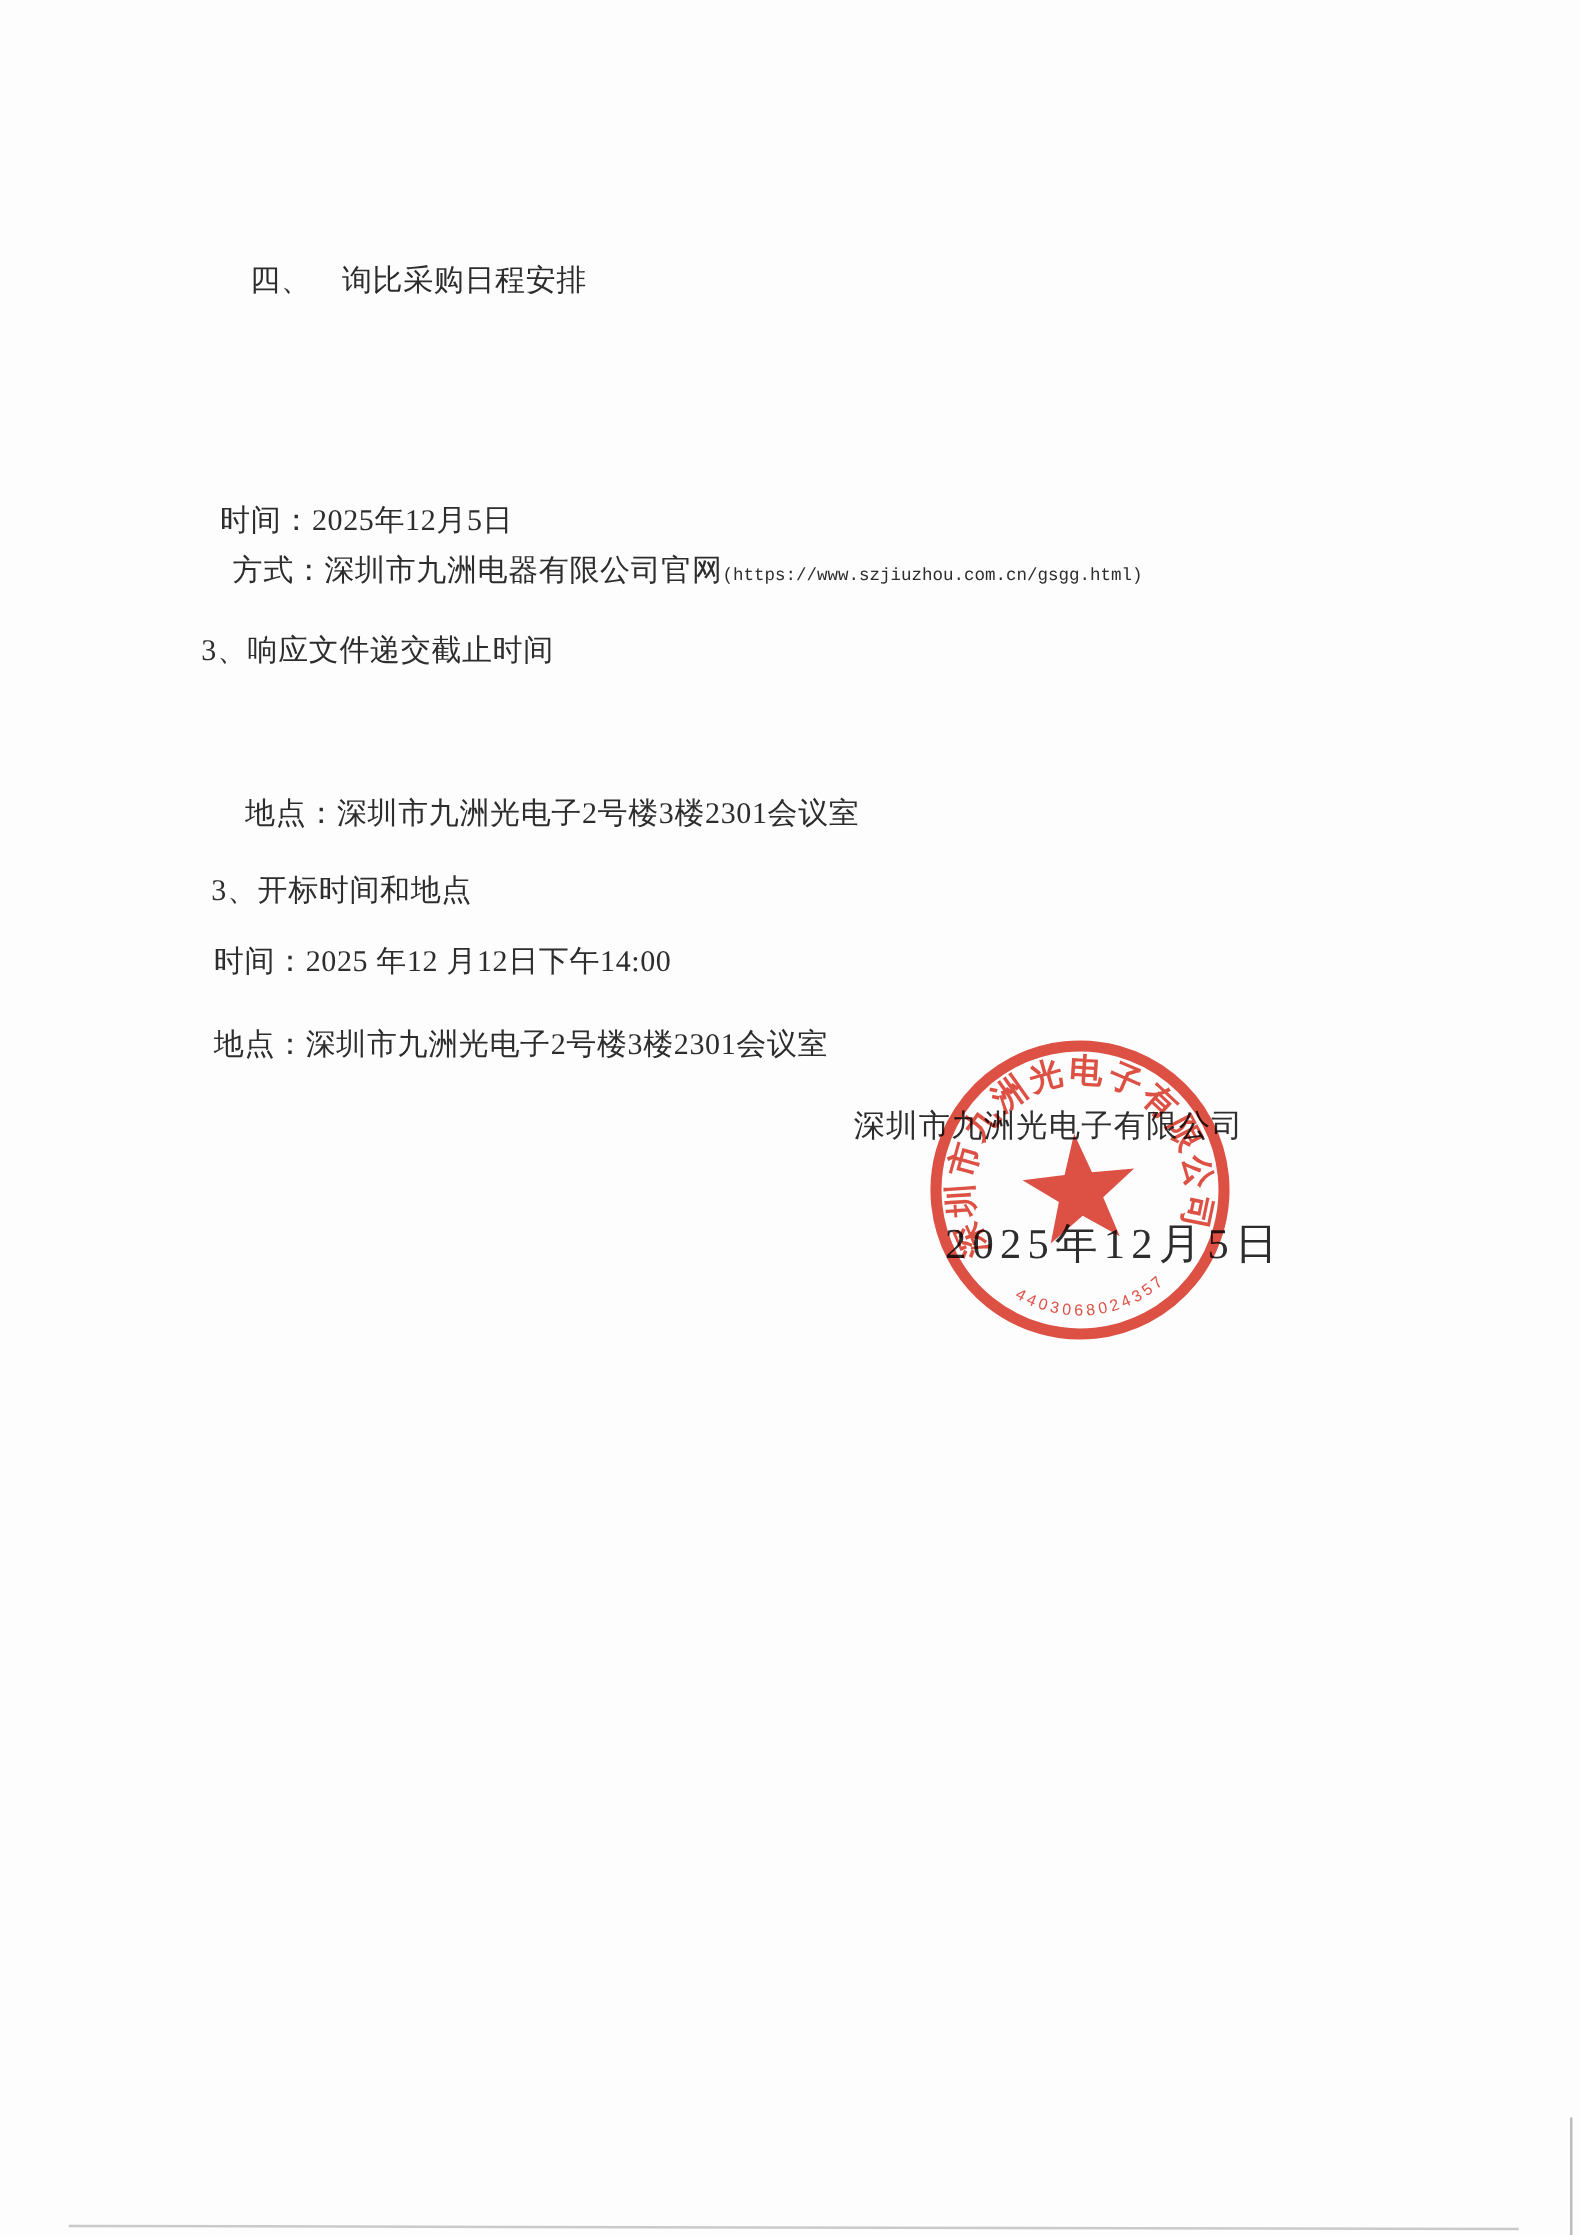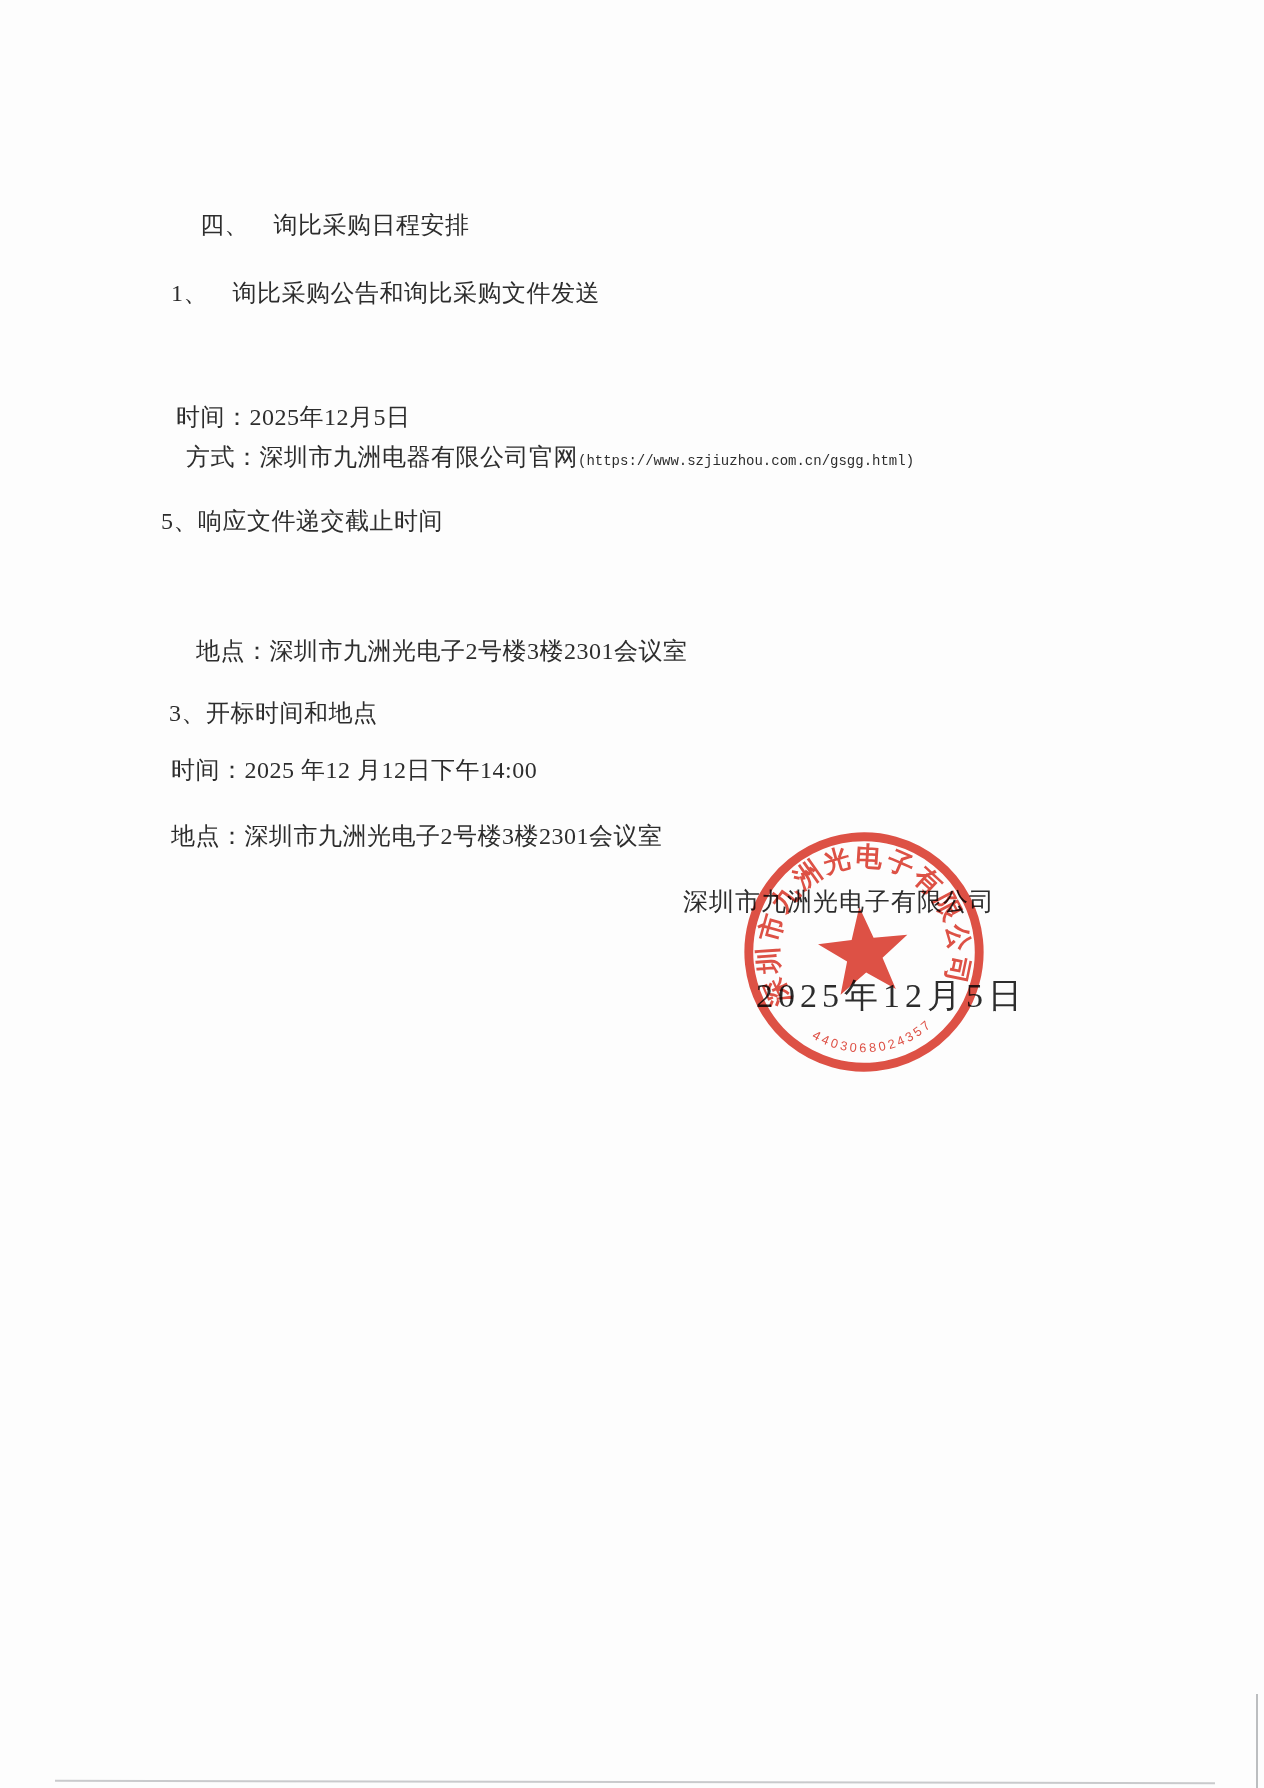--- a/index.html
+++ b/index.html
@@ -81,27 +81,26 @@
     background: #bcbec0;
   }
 </style>
 </head>
 <body>
 
 <div class="page">
 
   <div class="line" style="left:164px; top:210px;margin-left:36px;">四、　询比采购日程安排</div>
 
-  <div class="line" style="left:171px; top:278px;">1、　询比采购公告和询比采购文件发送</div>
 
   <div class="line" style="left:176px; top:371px;margin-top:31px;">时间：2025年12月5日</div>
 
   <div class="line" style="left:186px; top:442px;"><span>方式：深圳市九洲电器有限公司官网</span><span class="url">(https://www.szjiuzhou.com.cn/gsgg.html)</span></div>
 
-  <div class="line" style="left:161px; top:506px;">5、响应文件递交截止时间</div>
+  <div class="line" style="left:161px; top:506px;">3、响应文件递交截止时间</div>
 
 
   <div class="line" style="left:196px; top:636px;">地点：深圳市九洲光电子2号楼3楼2301会议室</div>
 
   <div class="line" style="left:169px; top:698px;">3、开标时间和地点</div>
 
   <div class="line" style="left:171px; top:755px;">时间：2025 年12 月12日下午14:00</div>
 
   <div class="line" style="left:171px; top:821px;">地点：深圳市九洲光电子2号楼3楼2301会议室</div>
 

